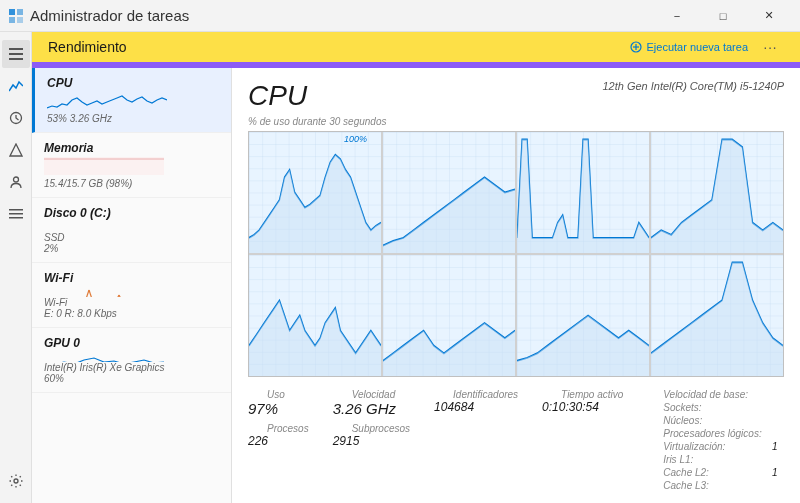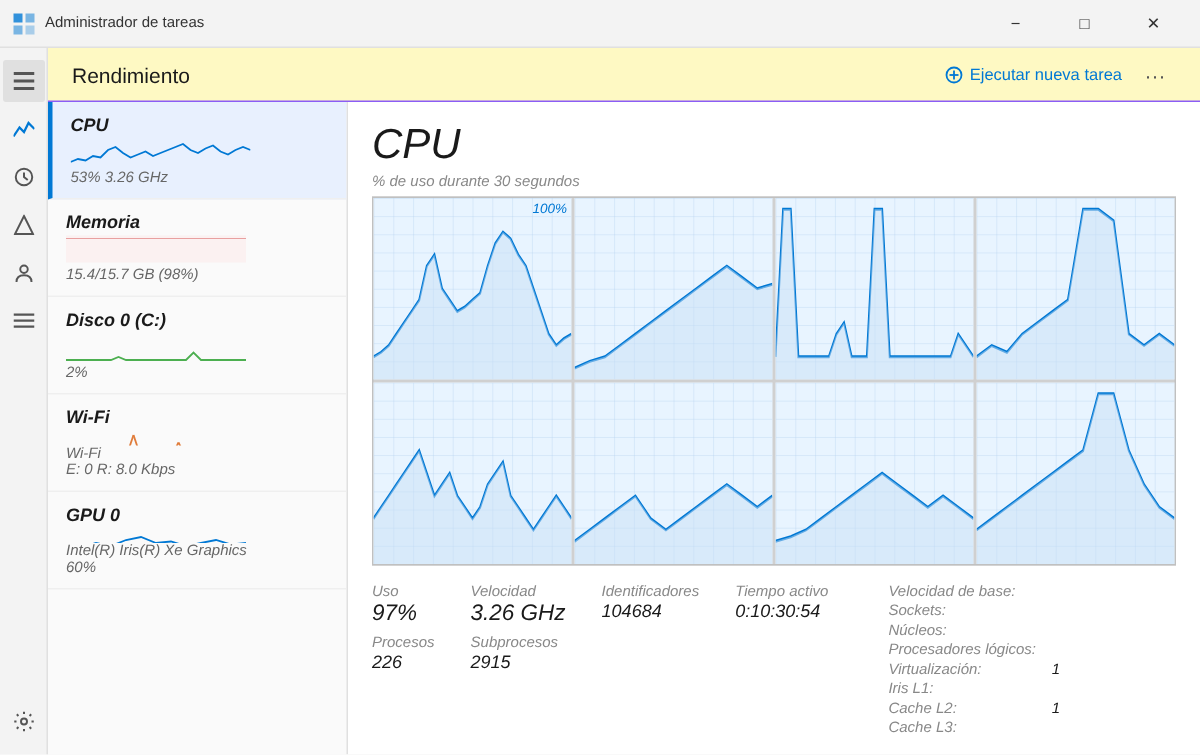--- a/index.html
+++ b/index.html
@@ -25,21 +25,21 @@
     .titlebar-left {
       display: flex;
       align-items: center;
       gap: 6px;
     }
     .titlebar-icon {
       width: 16px;
       height: 16px;
     }
     .titlebar-title {
-      font-size: 10px;
+      font-size: 15px;
       color: #333;
     }
     .titlebar-controls {
       display: flex;
       gap: 0;
     }
     .titlebar-btn {
       width: 46px;
       height: 32px;
       display: flex;
@@ -93,22 +93,22 @@
       flex-direction: column;
     }
 
     
     .header {
       height: 36px;
       display: flex;
       align-items: center;
       justify-content: space-between;
       padding: 0 16px;
-      background: #fef9c3;
-      border-bottom: 1px solid #8b5cf6;
+      background: #fde047;
+      border-bottom: 6px solid #8b5cf6;
     }
     .header-title {
       font-size: 14px;
       font-weight: 400;
       color: #1a1a1a;
     }
     .header-actions {
       display: flex;
       gap: 8px;
     }
@@ -223,21 +223,21 @@
       overflow: hidden;
     }
     .graph-cell svg {
       width: 100%;
       height: 100%;
       display: block;
     }
     .graph-100 {
       position: absolute;
       top: 2px;
-      right: 3px;
+      right: 14px;
       font-size: 9px;
       color: #0078d4;
     }
 
     
     .stats-area {
       display: flex;
       gap: 24px;
     }
     .stat-group {
@@ -245,20 +245,21 @@
       flex-direction: column;
       gap: 6px;
     }
     .stat-row {
       display: flex;
       flex-direction: column;
     }
     .stat-label {
       font-size: 10px;
       color: #888;
+      margin-left: 19px;
     }
     .stat-value {
       font-size: 15px;
       font-weight: 400;
       color: #1a1a1a;
     }
     .stat-value-small {
       font-size: 12px;
       color: #1a1a1a;
     }
@@ -399,20 +400,21 @@
 
         <div class="device-item">
           <div style="display:flex;justify-content:space-between;align-items:center">
             <span class="device-name">Disco 0 (C:)</span>
           </div>
           <div class="mini-line-container">
             <svg viewBox="0 0 120 22" width="120" height="22">
               <polyline points="0,20 30,20 35,18 40,20 80,20 85,15 90,20 120,20" fill="none" stroke="#4caf50" stroke-width="1.2"></polyline>
             </svg>
           </div>
+          <span class="device-sub">SSD</span>
           <span class="device-sub">2%</span>
         </div>
 
         <div class="device-item">
           <div style="display:flex;justify-content:space-between;align-items:center">
             <span class="device-name">Wi-Fi</span>
           </div>
           <div class="mini-line-container">
             <svg viewBox="0 0 120 22" width="120" height="22">
               <line x1="0" y1="20" x2="40" y2="20" stroke="#e07b39" stroke-width="1.2"></line>
@@ -439,20 +441,21 @@
           </div>
           <span class="device-sub">Intel(R) Iris(R) Xe Graphics</span>
           <span class="device-sub">60%</span>
         </div>
 
       </div>
 
       <div class="right-panel">
         <div class="cpu-header">
           <span class="cpu-title">CPU</span>
+          <span class="cpu-model">12th Gen Intel(R) Core(TM) i5-1240P</span>
         </div>
         <div class="graph-label">% de uso durante 30 segundos</div>
 
         <div class="graphs-grid">
 
           <div class="graph-cell">
             <span class="graph-100">100%</span>
             <svg viewBox="0 0 130 80" preserveAspectRatio="none">
               <defs>
                 <pattern id="grid1" width="13" height="8" patternUnits="userSpaceOnUse">

